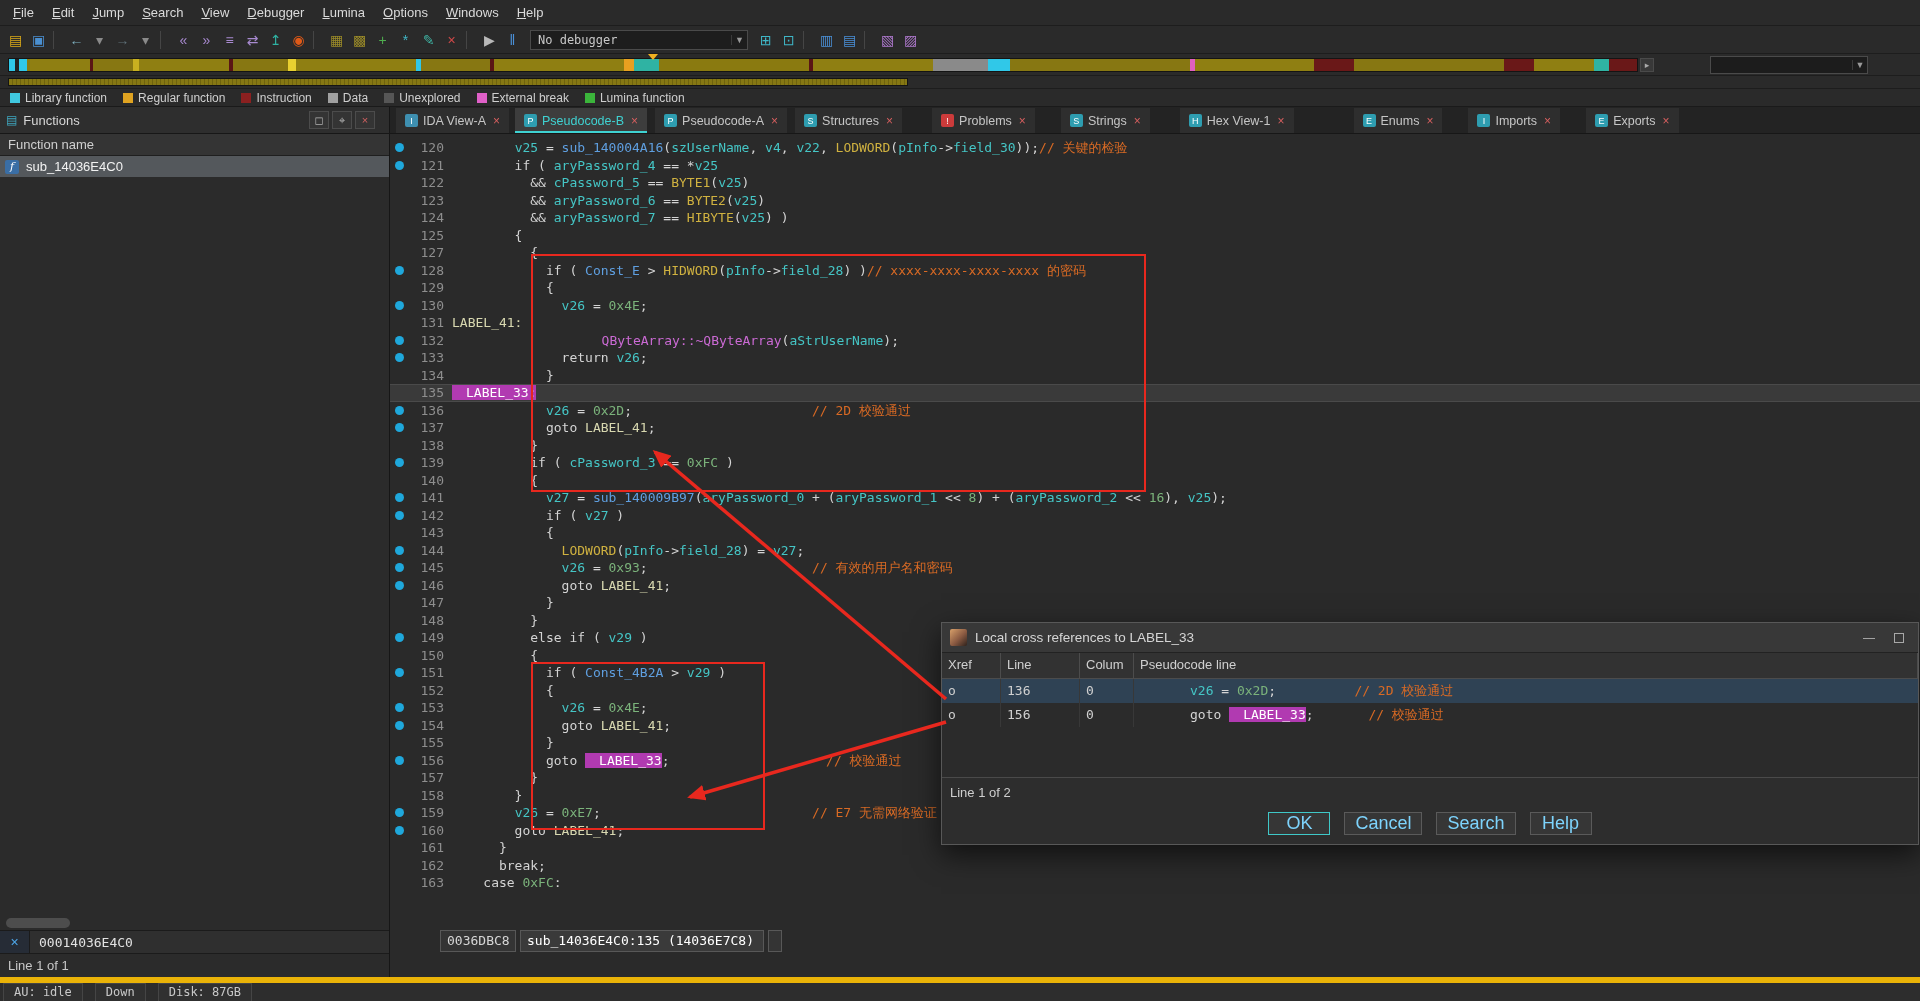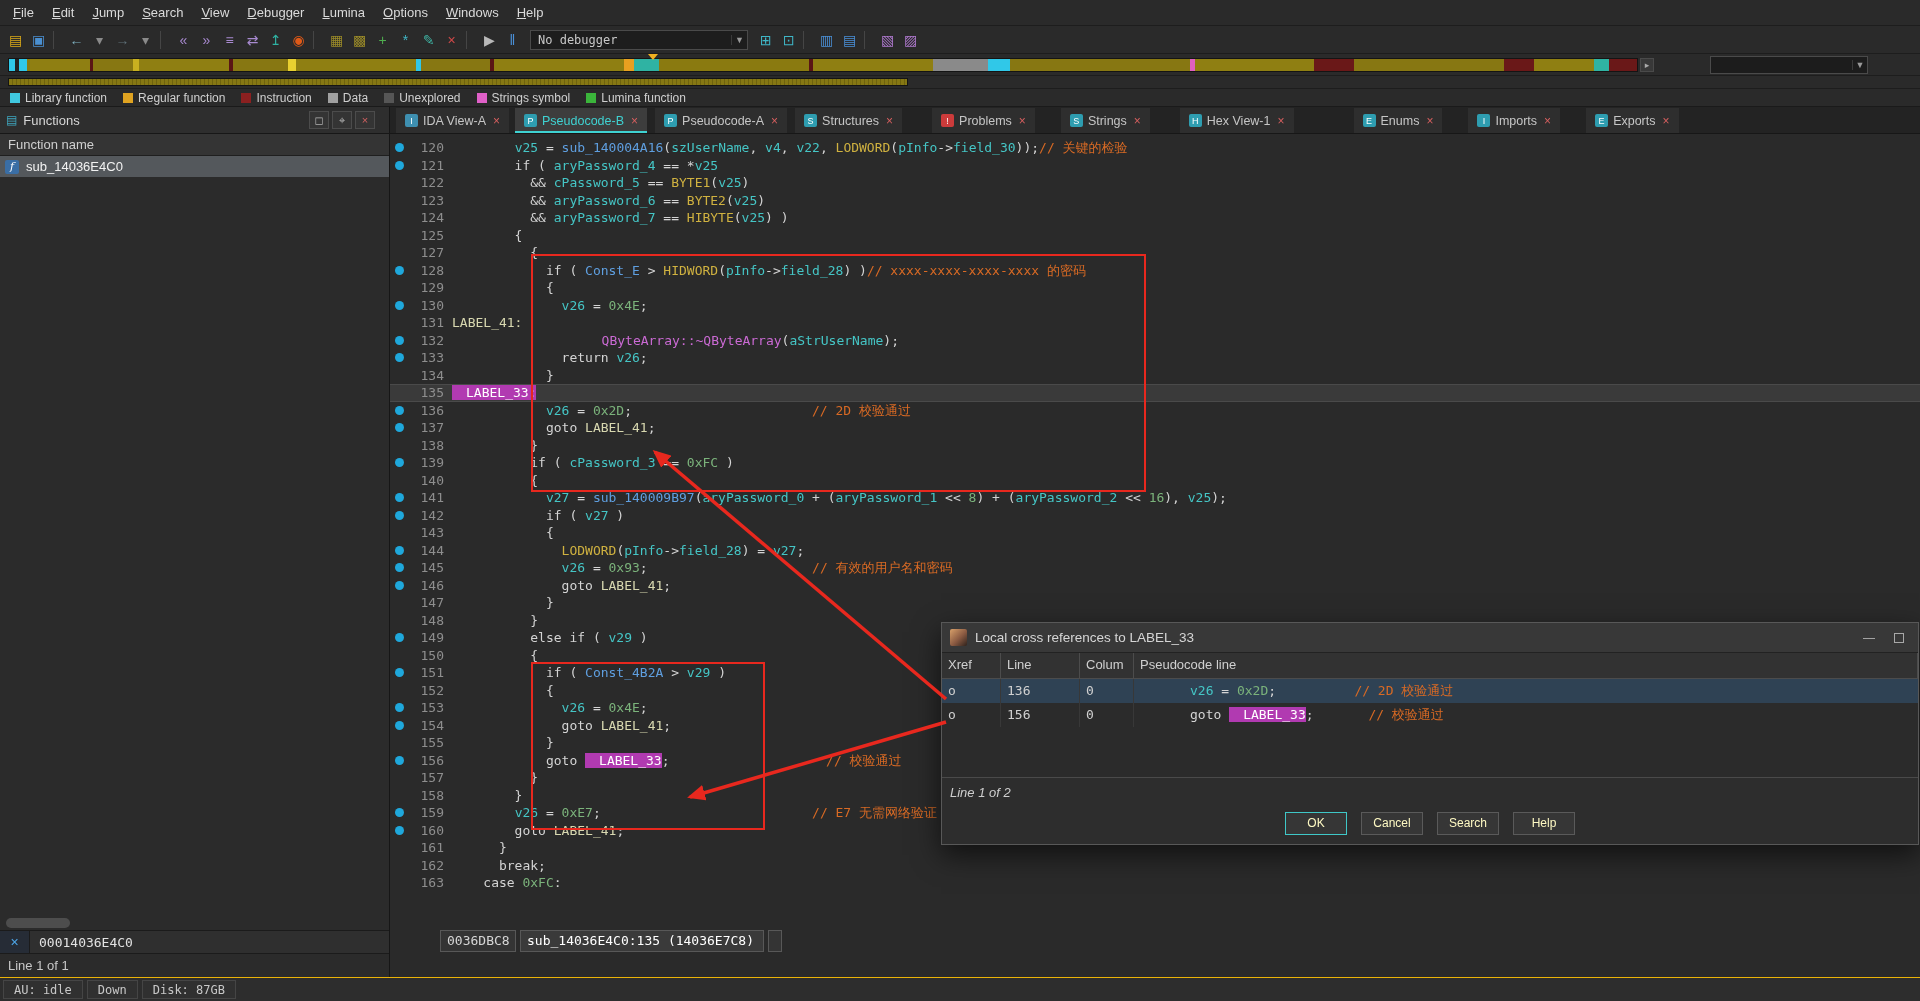--- a/index.html
+++ b/index.html
@@ -81,41 +81,41 @@
   .redbox { position:absolute; border:2px solid var(--c-annotation-red); z-index:30; pointer-events:none; }
   .box1 { left:141px; top:120px; width:615px; height:238px; }
   .box2 { left:141px; top:528px; width:234px; height:168px; }
 
   .cs-box { position:absolute; top:796px; height:22px; line-height:20px; background:#343434; border:1px solid #585858; color:#d6d6d6; padding:0 6px; font-size:13px; }
   .cs-box.a { left:50px; width:76px; }
   .cs-box.b { left:130px; width:244px; color:#ffffff; background:#3a3a3a; }
   .cs-box.c { left:378px; width:14px; }
 
   
-  .statusbar { position:absolute; left:0; bottom:0; width:1920px; height:24px; background:#2d2d2d; border-top:1px solid #eab308; display:flex; align-items:center; gap:4px; padding-left:3px; }
+  .statusbar { position:absolute; left:0; bottom:0; width:1920px; height:24px; background:#2d2d2d; border-top:6px solid #eab308; display:flex; align-items:center; gap:12px; padding-left:3px; }
   .sb-cell { height:19px; padding:0 10px; border:1px solid #454545; background:#303030; display:flex; align-items:center; color:#c8c8c8; font-family:"DejaVu Sans Mono",monospace; font-size:12px; }
 
   
   .dialog { position:absolute; left:941px; top:622px; width:978px; height:223px; background:#2d2d2d; border:1px solid #585858; z-index:40; box-shadow:0 10px 26px rgba(0,0,0,0.6); display:flex; flex-direction:column; }
   .dlg-title { height:30px; background:#383838; border-bottom:1px solid #222; display:flex; align-items:center; gap:8px; padding:0 8px; flex:none; }
   .dlg-icon { width:17px; height:17px; border-radius:2px; background:linear-gradient(135deg,#d8a06a 0%,#8a5a42 55%,#2e221c 100%); }
   .dlg-title-text { flex:1; color:#d6d6d6; font-size:13.5px; }
   .dlg-btn { width:22px; height:18px; display:flex; align-items:center; justify-content:center; color:#b0b0b0; font-size:12px; }
   .dlg-btn .sq { width:10px; height:10px; border:1px solid #a8a8a8; display:block; }
   .dlg-table { flex:1; background:#2b2b2b; border-bottom:1px solid #4a4a4a; display:flex; flex-direction:column; }
   .dlg-thead { display:flex; height:26px; background:#323232; border-bottom:1px solid #4c4c4c; color:#d0d0d0; flex:none; }
   .dlg-th { padding:4px 6px; border-right:1px solid #4c4c4c; font-size:13px; }
   .c1 { width:59px; flex:none; } .c2 { width:79px; flex:none; } .c3 { width:54px; flex:none; } .c4 { flex:1; }
   .dlg-row { display:flex; height:24px; line-height:24px; font-family:"DejaVu Sans Mono",monospace; font-size:13px; }
   .dlg-row.sel { background:#2f4254; }
   .dlg-cell { padding:0 6px; border-right:1px solid #383838; overflow:hidden; }
   .pcode { padding-left:56px; white-space:pre; border-right:none; }
-  .dlg-status { height:30px; padding:7px 8px; color:#cfcfcf; flex:none;font-style:italic; }
+  .dlg-status { height:30px; padding:7px 8px; color:#cfcfcf; flex:none; }
   .dlg-buttons { height:36px; display:flex; justify-content:center; align-items:center; gap:14px; flex:none; padding-bottom:6px; }
-  .dbtn { min-width:62px; height:23px; padding:0 10px; background:#363636; border:1px solid #5a5a5a; color:#fef9c3; display:flex; align-items:center; justify-content:center; font-size:12px; }
+  .dbtn { min-width:62px; height:23px; padding:0 10px; background:#363636; border:1px solid #5a5a5a; color:#7dd3fc; display:flex; align-items:center; justify-content:center; font-size:18px; }
   .dbtn.primary { border-color:#3fc8c8; }
 
   
   .overlay { position:absolute; left:0; top:0; z-index:60; pointer-events:none; }
   .ar { stroke:var(--c-annotation-red); stroke-width:3.5; }
   .arf { fill:var(--c-annotation-red); }
 </style>
 </head>
 <body style="--c-variable: #45c6c6; --c-function-name: #5f9fe0; --c-macro: #d0b240; --c-number: #7bb37b; --c-comment: #d96a24; --c-demangled: #cb6ad4; --c-label: #d8d8b0; --c-label-highlight-bg: #b13ab1; --c-breakpoint: #1fa8dc; --c-annotation-red: #e8281e; --c-active-tab-text: #3fd2d2; --c-band2-a: #857713; --c-band2-b: #6e620e;">
 
@@ -237,21 +237,21 @@
     <span class="lg-item">
       <span class="sw" style="background: rgb(160, 160, 160);"></span>
       <span>Data</span>
     </span>
     <span class="lg-item">
       <span class="sw" style="background: rgb(86, 86, 86);"></span>
       <span>Unexplored</span>
     </span>
     <span class="lg-item">
       <span class="sw" style="background: rgb(224, 96, 200);"></span>
-      <span>Strings symbol</span>
+      <span>External break</span>
     </span>
     <span class="lg-item">
       <span class="sw" style="background: rgb(59, 181, 59);"></span>
       <span>Lumina function</span>
     </span>
   </div>
 
 <div class="headerrow">
   <div class="func-header">
     <span class="fh-icon">▤</span>

